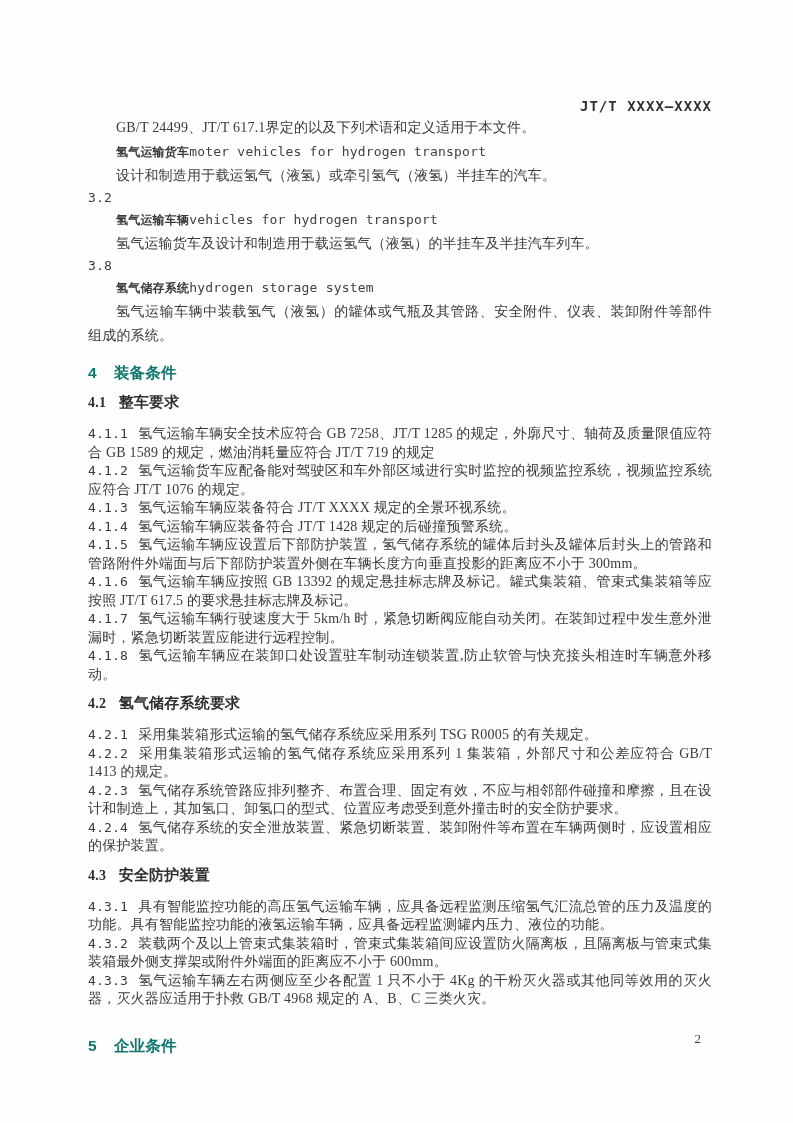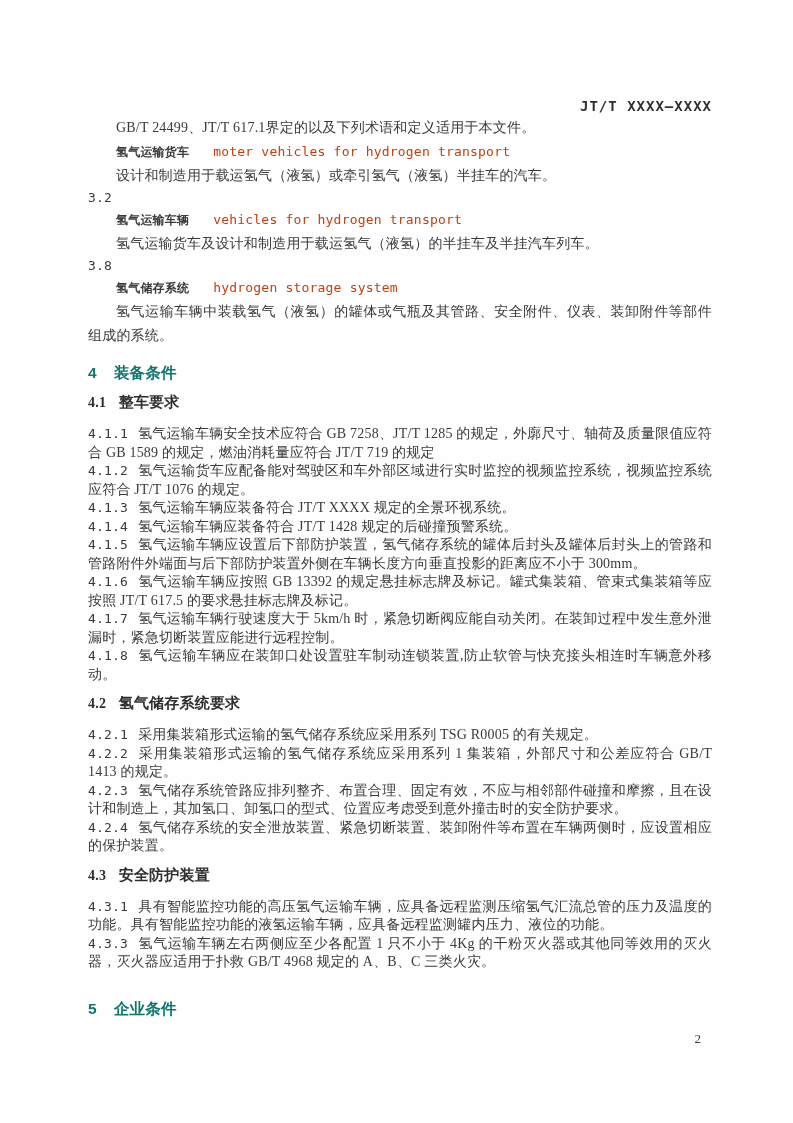--- a/index.html
+++ b/index.html
@@ -53,22 +53,22 @@
     text-align: left;
   }
   .term-zh {
     font-family: "Liberation Sans", "DejaVu Sans", sans-serif;
     font-weight: 700;
     font-size: 12px;
   }
   .term-en {
     font-family: "DejaVu Sans Mono", monospace;
     font-size: 13px;
-    margin-left: 24px;
-    color: #c2410c;
+    margin-left: 0;
+    color: #404040;
   }
   .term-def {
     line-height: 24px;
     text-indent: 2em;
   }
   .chapter-heading {
     font-family: "Liberation Sans", "DejaVu Sans", sans-serif;
     font-weight: 700;
     font-size: 15.5px;
     line-height: 21px;
@@ -163,20 +163,21 @@
       <p class="clause"><span class="clause-num">4.2.1</span><span>采用集装箱形式运输的氢气储存系统应采用系列 TSG R0005 的有关规定。</span></p>
       <p class="clause"><span class="clause-num">4.2.2</span><span>采用集装箱形式运输的氢气储存系统应采用系列 1 集装箱，外部尺寸和公差应符合 GB/T 1413 的规定。</span></p>
       <p class="clause"><span class="clause-num">4.2.3</span><span>氢气储存系统管路应排列整齐、布置合理、固定有效，不应与相邻部件碰撞和摩擦，且在设计和制造上，其加氢口、卸氢口的型式、位置应考虑受到意外撞击时的安全防护要求。</span></p>
       <p class="clause"><span class="clause-num">4.2.4</span><span>氢气储存系统的安全泄放装置、紧急切断装置、装卸附件等布置在车辆两侧时，应设置相应的保护装置。</span></p>
     </div>
 
     <h2 class="section-heading"><span class="snum">4.3</span><span>安全防护装置</span></h2>
 
     <div class="clauses">
       <p class="clause"><span class="clause-num">4.3.1</span><span>具有智能监控功能的高压氢气运输车辆，应具备远程监测压缩氢气汇流总管的压力及温度的功能。具有智能监控功能的液氢运输车辆，应具备远程监测罐内压力、液位的功能。</span></p>
+      <p class="clause"><span class="clause-num">4.3.2</span><span>装载两个及以上管束式集装箱时，管束式集装箱间应设置防火隔离板，且隔离板与管束式集装箱最外侧支撑架或附件外端面的距离应不小于 600mm。</span></p>
       <p class="clause"><span class="clause-num">4.3.3</span><span>氢气运输车辆左右两侧应至少各配置 1 只不小于 4Kg 的干粉灭火器或其他同等效用的灭火器，灭火器应适用于扑救 GB/T 4968 规定的 A、B、C 三类火灾。</span></p>
     </div>
 
     <h1 class="chapter-heading ch5"><span class="hnum">5</span><span>企业条件</span></h1>
 
   </div>
 
   <div class="footer">
     <span class="page-number">2</span>
   </div>

